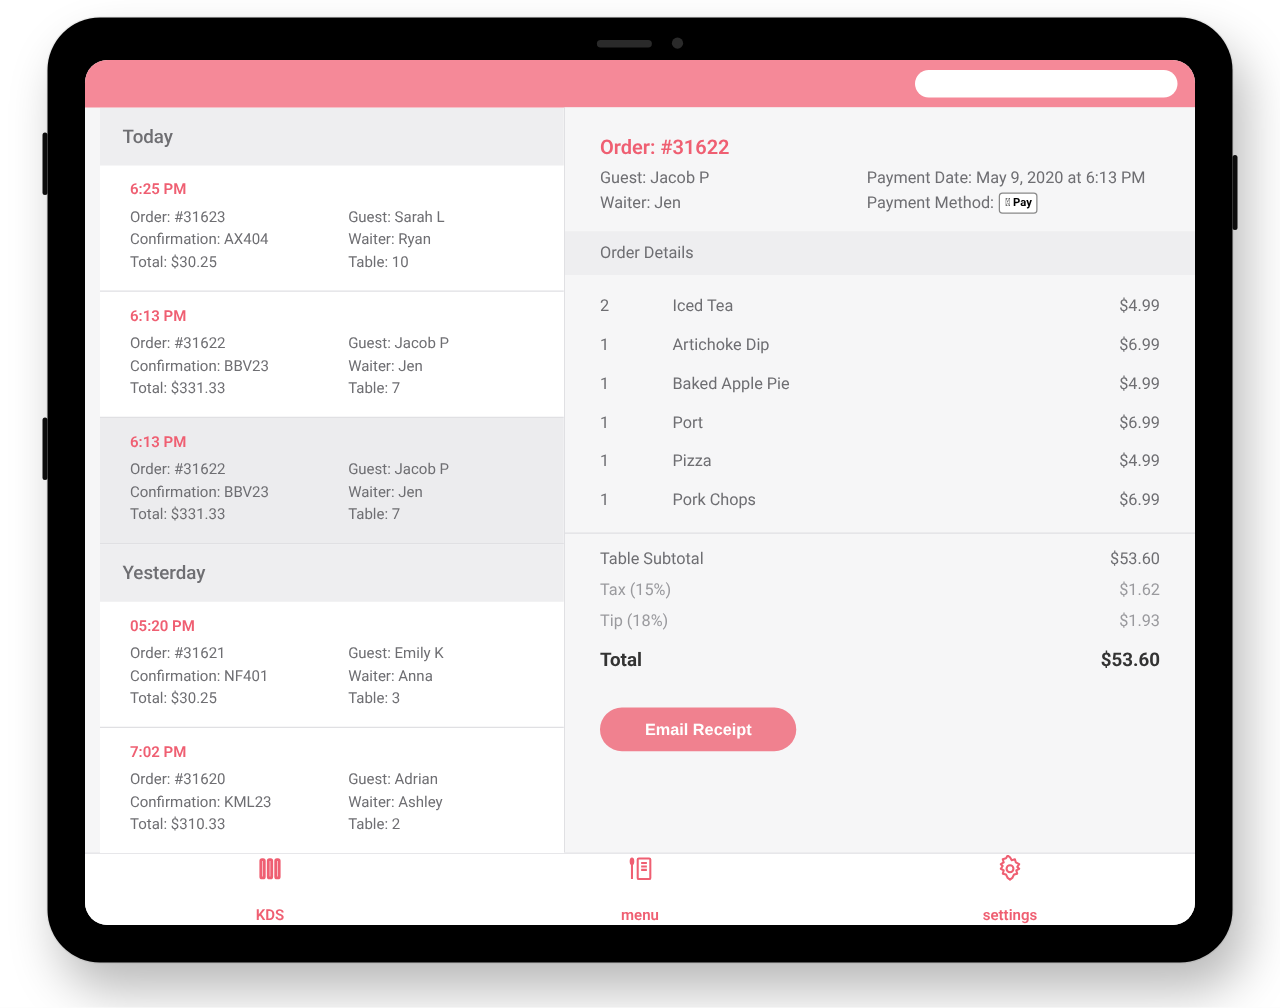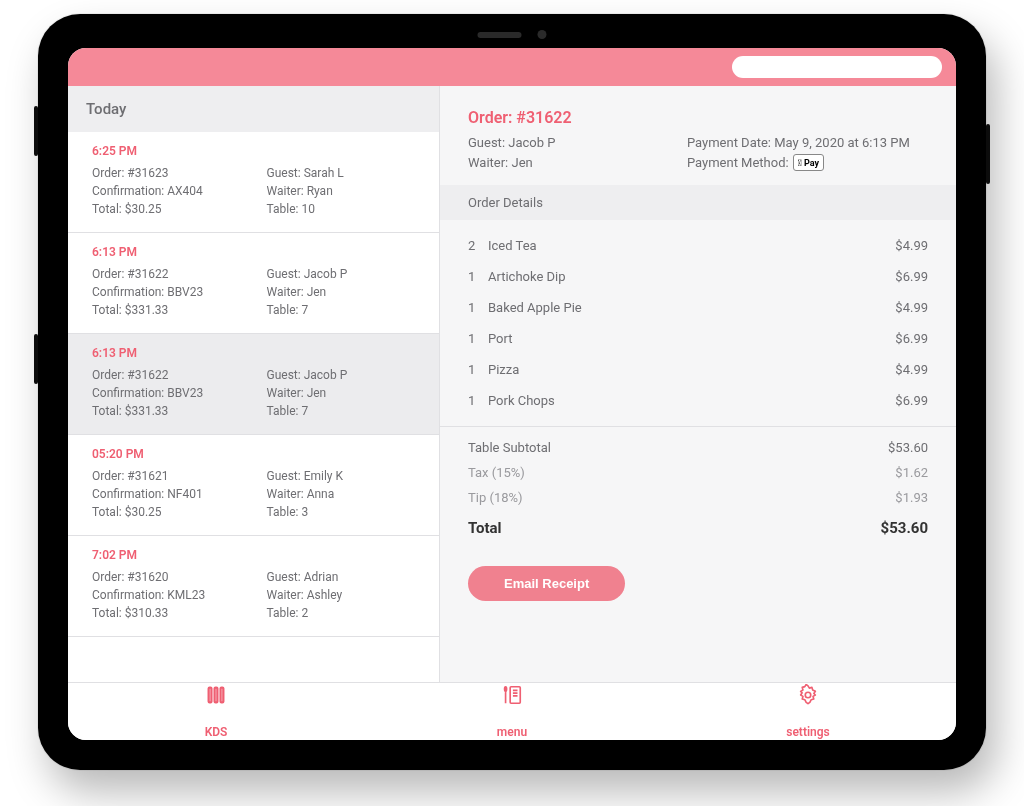--- a/index.html
+++ b/index.html
@@ -82,20 +82,21 @@
     padding: 0 10px;
     font-size: 11px;
     color: var(--text-med);
   }
 
   
   .content {
     flex: 1;
     display: flex;
     min-height: 0;
+    padding-left: 12px;
   }
 
   
   .left {
     width: 372px;
     background: #fff;
     border-right: 1px solid var(--divider);
     overflow-y: auto;
   }
   .day-header {
@@ -169,21 +170,21 @@
     padding: 10px 28px 6px 28px;
   }
   .item {
     display: flex;
     align-items: center;
     padding: 8px 0;
     font-size: 13px;
     color: var(--text-dark);
   }
   .item .qty  { width: 20px; color: var(--text-med); }
-  .item .name { flex: 1; color: var(--text-med); }
+  .item .name { flex: 1; color: var(--text-med); margin-left: 38px; }
   .item .price{ color: var(--text-med); }
 
   .totals {
     padding: 8px 28px 2px 28px;
     border-top: 1px solid var(--divider);
     margin-top: 4px;
   }
   .trow {
     display: flex;
     justify-content: space-between;
@@ -276,20 +277,21 @@
             </div>
             <div class="order-row selected">
               <div class="time">6:13 PM</div>
               <div class="line">Order: #31622</div>
               <div class="line">Guest: Jacob P</div>
               <div class="line">Confirmation: BBV23</div>
               <div class="line">Waiter: Jen</div>
               <div class="line">Total: $331.33</div>
               <div class="line">Table: 7</div>
             </div>
+            <div class="day-header">Yesterday</div>
             <div class="order-row">
               <div class="time">05:20 PM</div>
               <div class="line">Order: #31621</div>
               <div class="line">Guest: Emily K</div>
               <div class="line">Confirmation: NF401</div>
               <div class="line">Waiter: Anna</div>
               <div class="line">Total: $30.25</div>
               <div class="line">Table: 3</div>
             </div>
             <div class="order-row">

